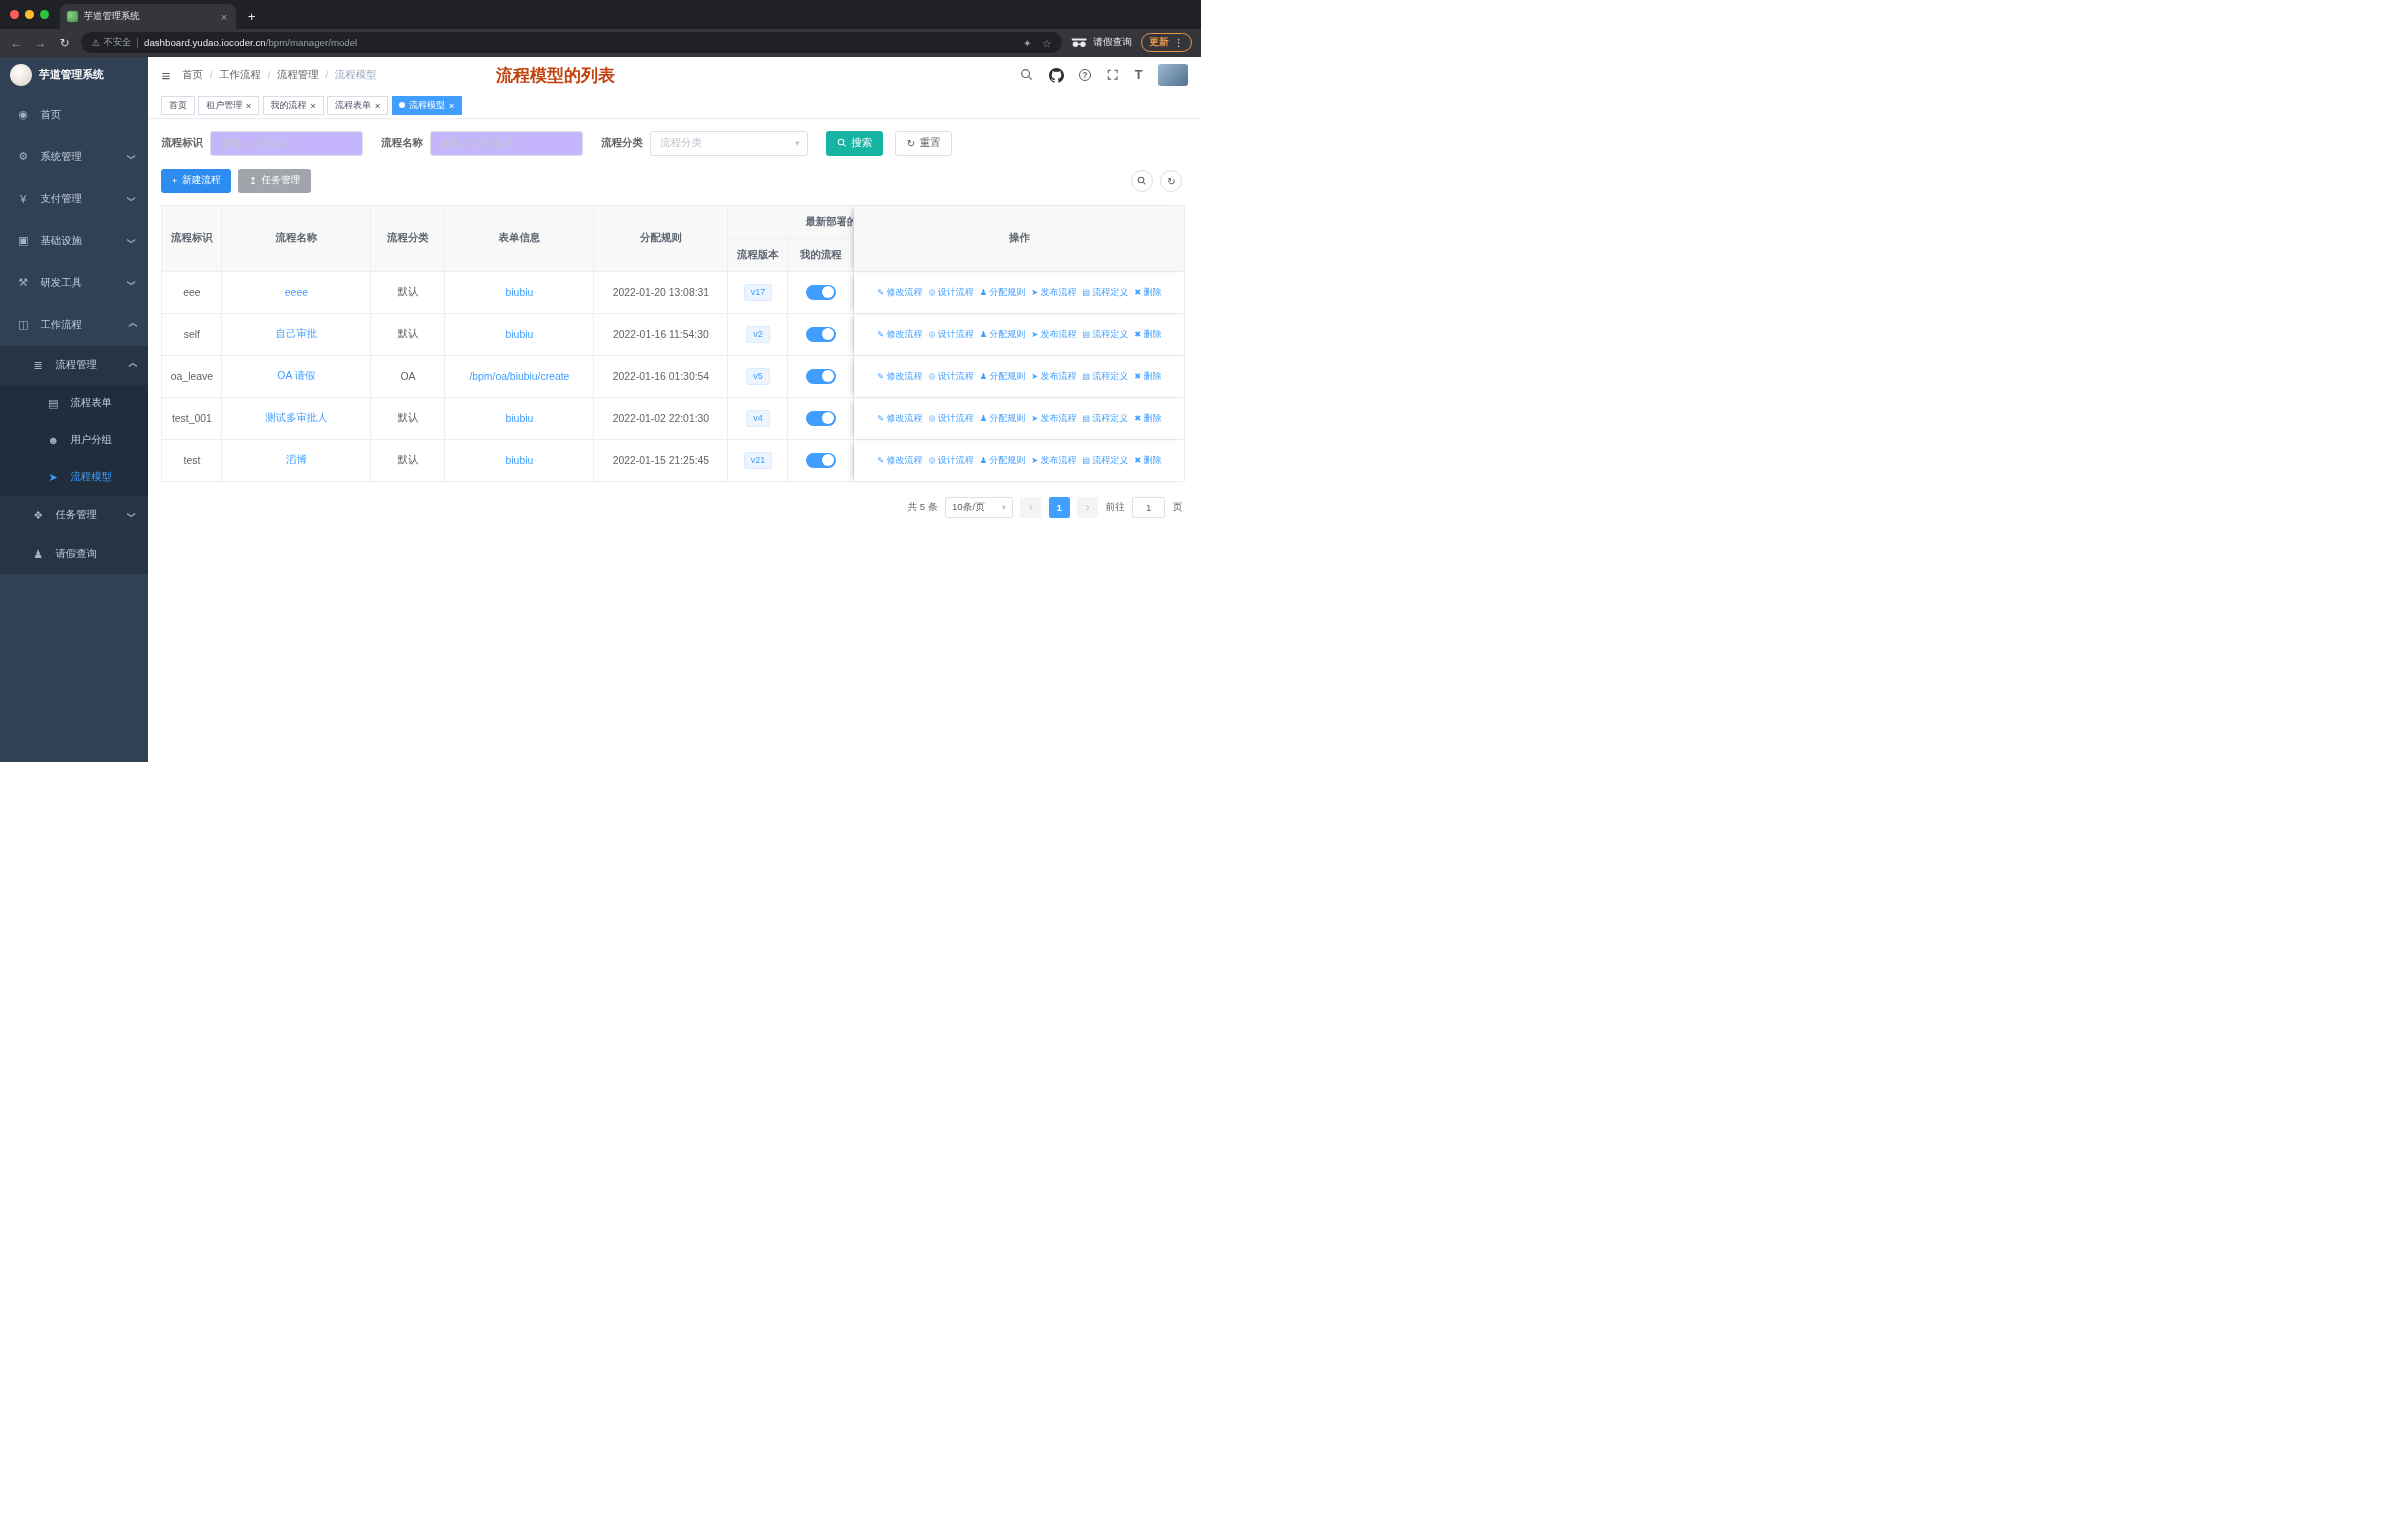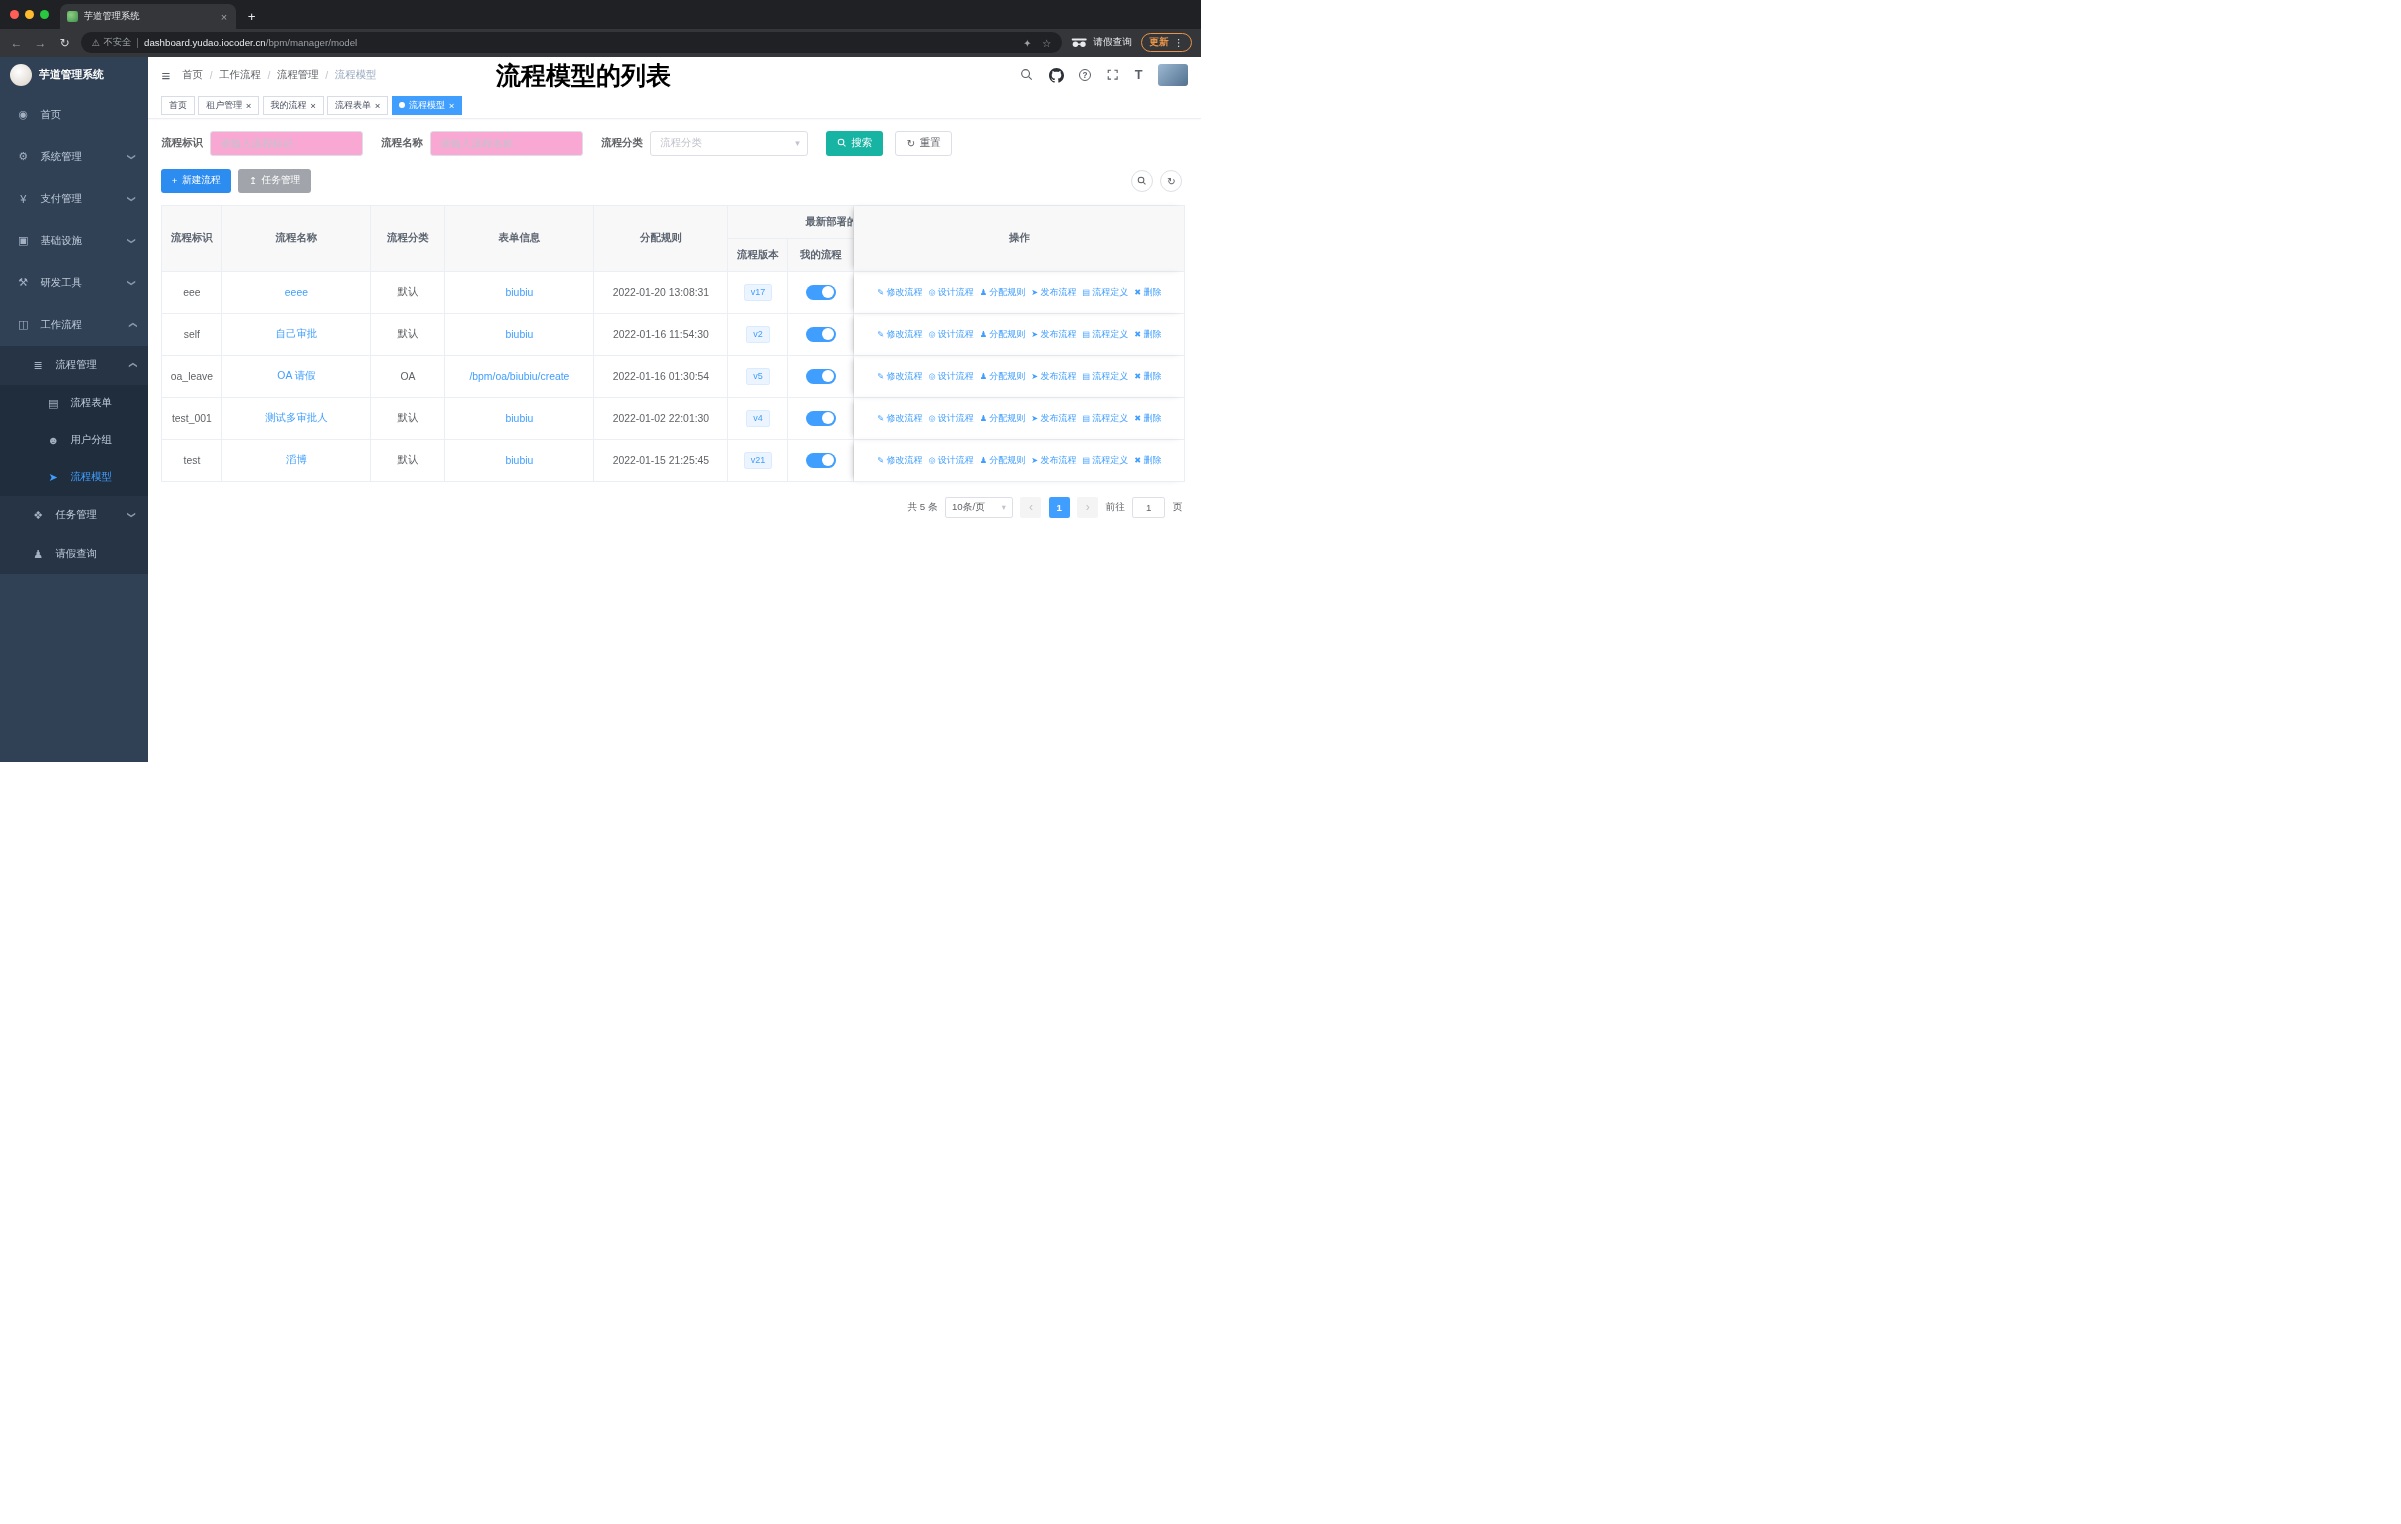--- a/index.html
+++ b/index.html
@@ -53,41 +53,41 @@
   .chev.up { transform:rotate(-90deg); }
   .main { flex:1; min-width:0; display:flex; flex-direction:column; background:#fff; }
   
   .navbar { height:37px; display:flex; align-items:center; padding:0 13.4px; gap:12px; position:relative; }
   .hamburger { font-size:15px; color:#5a5e66; }
   .crumbs { display:flex; align-items:center; gap:6.7px; font-size:10.4px; }
   .crumb { color:#606266; }
   .crumb.last { color:#97a8be; }
   .crumb-sep { color:#c0c4cc; }
   .annotation { position:absolute; left:348px; top:50%; transform:translateY(-50%);
-                font-size:25px; font-weight:700; color:#000000; white-space:nowrap; }
+                font-size:17px; font-weight:700; color:#c2410c; white-space:nowrap; }
   .nav-right { margin-left:auto; display:flex; align-items:center; gap:15px; color:#5a5e66; }
   .help-circle { width:12.7px; height:12.7px; border:1.1px solid #5a5e66; border-radius:50%; display:flex;
                  align-items:center; justify-content:center; font-size:8.2px; font-weight:700; }
   .fontsize-ico { font-size:12.7px; font-weight:700; }
   .nav-avatar { width:30px; height:22px; border-radius:3px; background:linear-gradient(135deg,#9db8d2,#51718f); }
   
   .tagsbar { height:25px; display:flex; align-items:center; padding:0 13.4px; gap:3.7px;
              border-bottom:0.7px solid #ebeef5; box-shadow:0 0.7px 2.2px rgba(0,0,0,0.05); }
   .tag { height:19.4px; display:inline-flex; align-items:center; gap:3.7px; padding:0 6.7px;
          border:0.7px solid #d8dce5; background:#fff; font-size:9px; color:#495060; cursor:pointer; white-space:nowrap; }
   .tag .tdot { width:6px; height:6px; border-radius:50%; background:#fff; }
   .tag .tx { font-size:9.7px; line-height:1; }
   .tag.active { background:#409EFF; border-color:#409EFF; color:#fff; }
   
   .content { flex:1; padding:12px 13.4px 0 13.4px; position:relative; overflow:hidden; }
   .filter-row { display:flex; align-items:center; }
   .f-group { display:flex; align-items:center; margin-right:18px; }
   .f-label { font-weight:700; color:#606266; font-size:10.4px; margin-right:7.4px; white-space:nowrap; }
   .f-input { width:153px; height:25px; border:0.7px solid #dcdfe6; border-radius:3px; padding:0 9px;
-             font-size:10.4px; color:#606266; background:#f9a8d4; outline:none; font-family:inherit; }
+             font-size:10.4px; color:#606266; background:#c4b5fd; outline:none; font-family:inherit; }
   .f-input::placeholder { color:#c0c4cc; }
   .f-select { width:158px; height:25px; border:0.7px solid #dcdfe6; border-radius:3px; padding:0 7.4px 0 9px;
               display:flex; align-items:center; justify-content:space-between; background:#fff; cursor:pointer; }
   .f-select .ph { color:#c0c4cc; font-size:10.4px; }
   .f-select .caret { color:#c0c4cc; font-size:9px; }
   .btn { display:inline-flex; align-items:center; gap:4.5px; border:none; border-radius:3px;
          font-size:10.4px; cursor:pointer; font-family:inherit; }
   .btn-search { height:25px; padding:0 11px; background:#17B3A3; color:#fff; margin-left:0; }
   .btn-reset { height:25px; padding:0 10.4px; background:#fff; color:#606266; border:0.7px solid #dcdfe6; margin-left:12px; }
   .actions-row { margin-top:13.4px; display:flex; align-items:center; width:1021px; }

